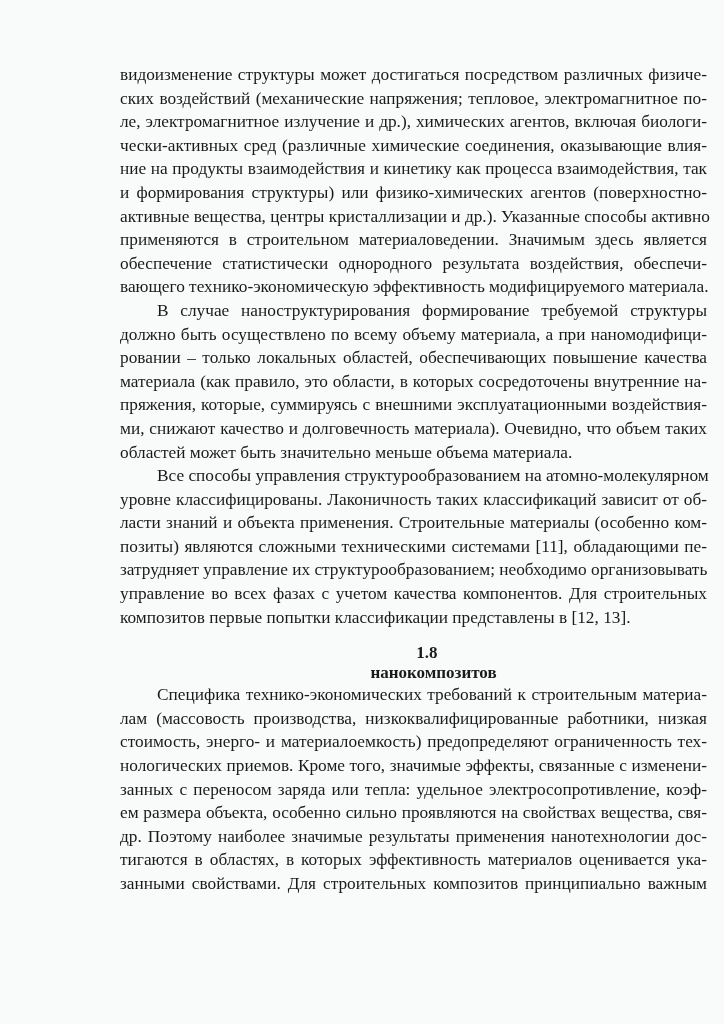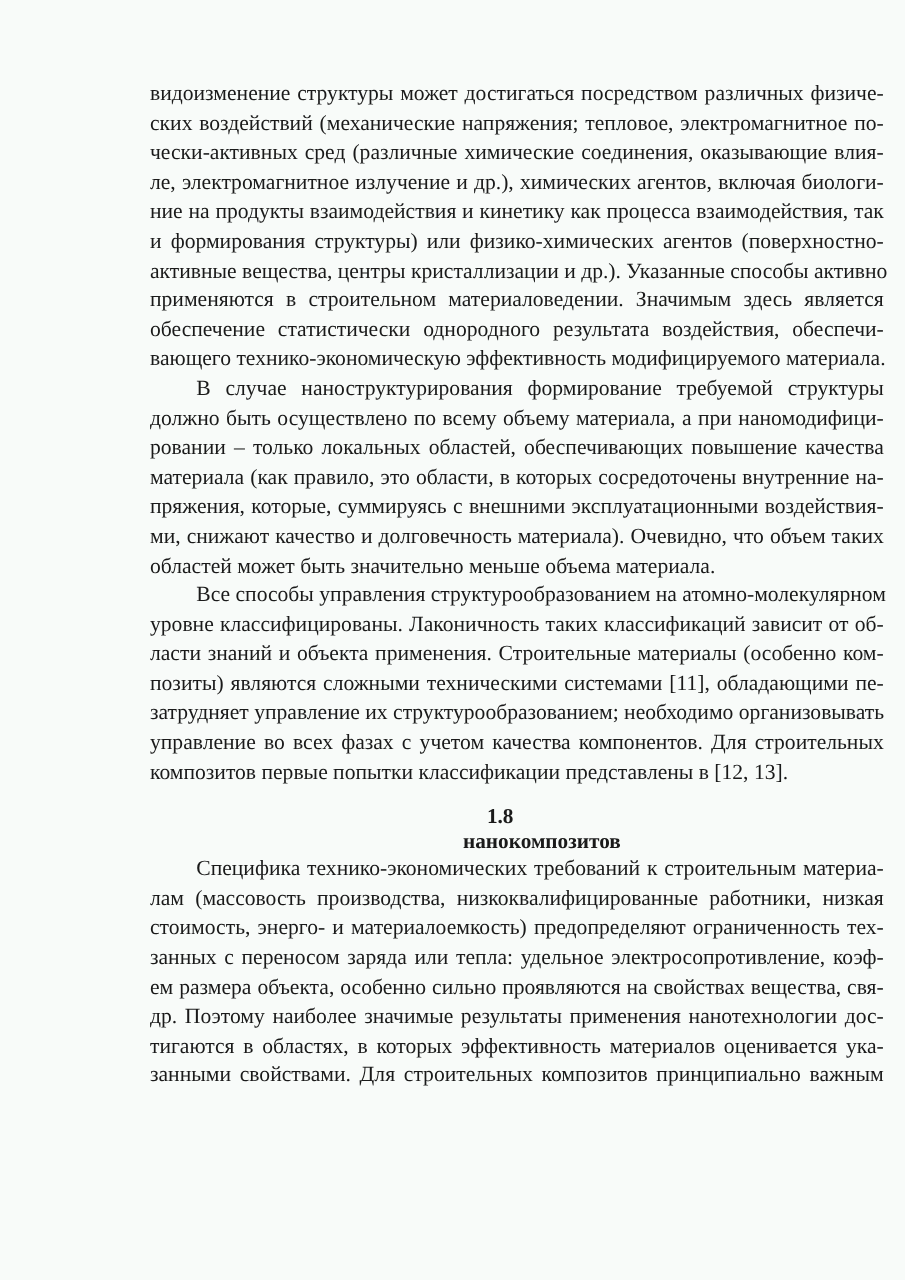--- a/index.html
+++ b/index.html
@@ -40,40 +40,41 @@
       margin-top: 14px;
       margin-bottom: 0;
       font-weight: bold;
       font-size: 17px;
       line-height: 20px;
     }
     .heading .h-row1 {
       display: flex;
       justify-content: center;
       gap: 0;
+      text-align: right;
     }
     .heading .h-num {
       display: inline-block;
       width: 48px;
     }
     .heading .h-row2 {
       text-align: center;
       padding-left: 40px;
     }
   </style>
 </head>
 <body>
 
 <div class="page">
 
   <div class="paragraph">
     <div class="line">видоизменение структуры может достигаться посредством различных физиче-</div>
     <div class="line">ских воздействий (механические напряжения; тепловое, электромагнитное по-</div>
+    <div class="line">ле, электромагнитное излучение и др.), химических агентов, включая биологи-</div>
     <div class="line">чески-активных сред (различные химические соединения, оказывающие влия-</div>
-    <div class="line">ле, электромагнитное излучение и др.), химических агентов, включая биологи-</div>
     <div class="line">ние на продукты взаимодействия и кинетику как процесса взаимодействия, так</div>
     <div class="line">и формирования структуры) или физико-химических агентов (поверхностно-</div>
     <div class="line">активные вещества, центры кристаллизации и др.). Указанные способы активно</div>
     <div class="line">применяются в строительном материаловедении. Значимым здесь является</div>
     <div class="line">обеспечение статистически однородного результата воздействия, обеспечи-</div>
     <div class="line">вающего технико-экономическую эффективность модифицируемого материала.</div>
   </div>
 
   <div class="paragraph">
     <div class="line indent">В случае наноструктурирования формирование требуемой структуры</div>
@@ -99,20 +100,21 @@
     <div class="h-row1">
       <span class="h-num">1.8</span>
     </div>
     <div class="h-row2">нанокомпозитов</div>
   </div>
 
   <div class="paragraph">
     <div class="line indent">Специфика технико-экономических требований к строительным материа-</div>
     <div class="line">лам (массовость производства, низкоквалифицированные работники, низкая</div>
     <div class="line">стоимость, энерго- и материалоемкость) предопределяют ограниченность тех-</div>
+    <div class="line">нологических приемов. Кроме того, значимые эффекты, связанные с изменени-</div>
     <div class="line">занных с переносом заряда или тепла: удельное электросопротивление, коэф-</div>
     <div class="line">ем размера объекта, особенно сильно проявляются на свойствах вещества, свя-</div>
     <div class="line">др. Поэтому наиболее значимые результаты применения нанотехнологии дос-</div>
     <div class="line">тигаются в областях, в которых эффективность материалов оценивается ука-</div>
     <div class="line">занными свойствами. Для строительных композитов принципиально важным</div>
   </div>
 
 </div>
 
 </body></html>

